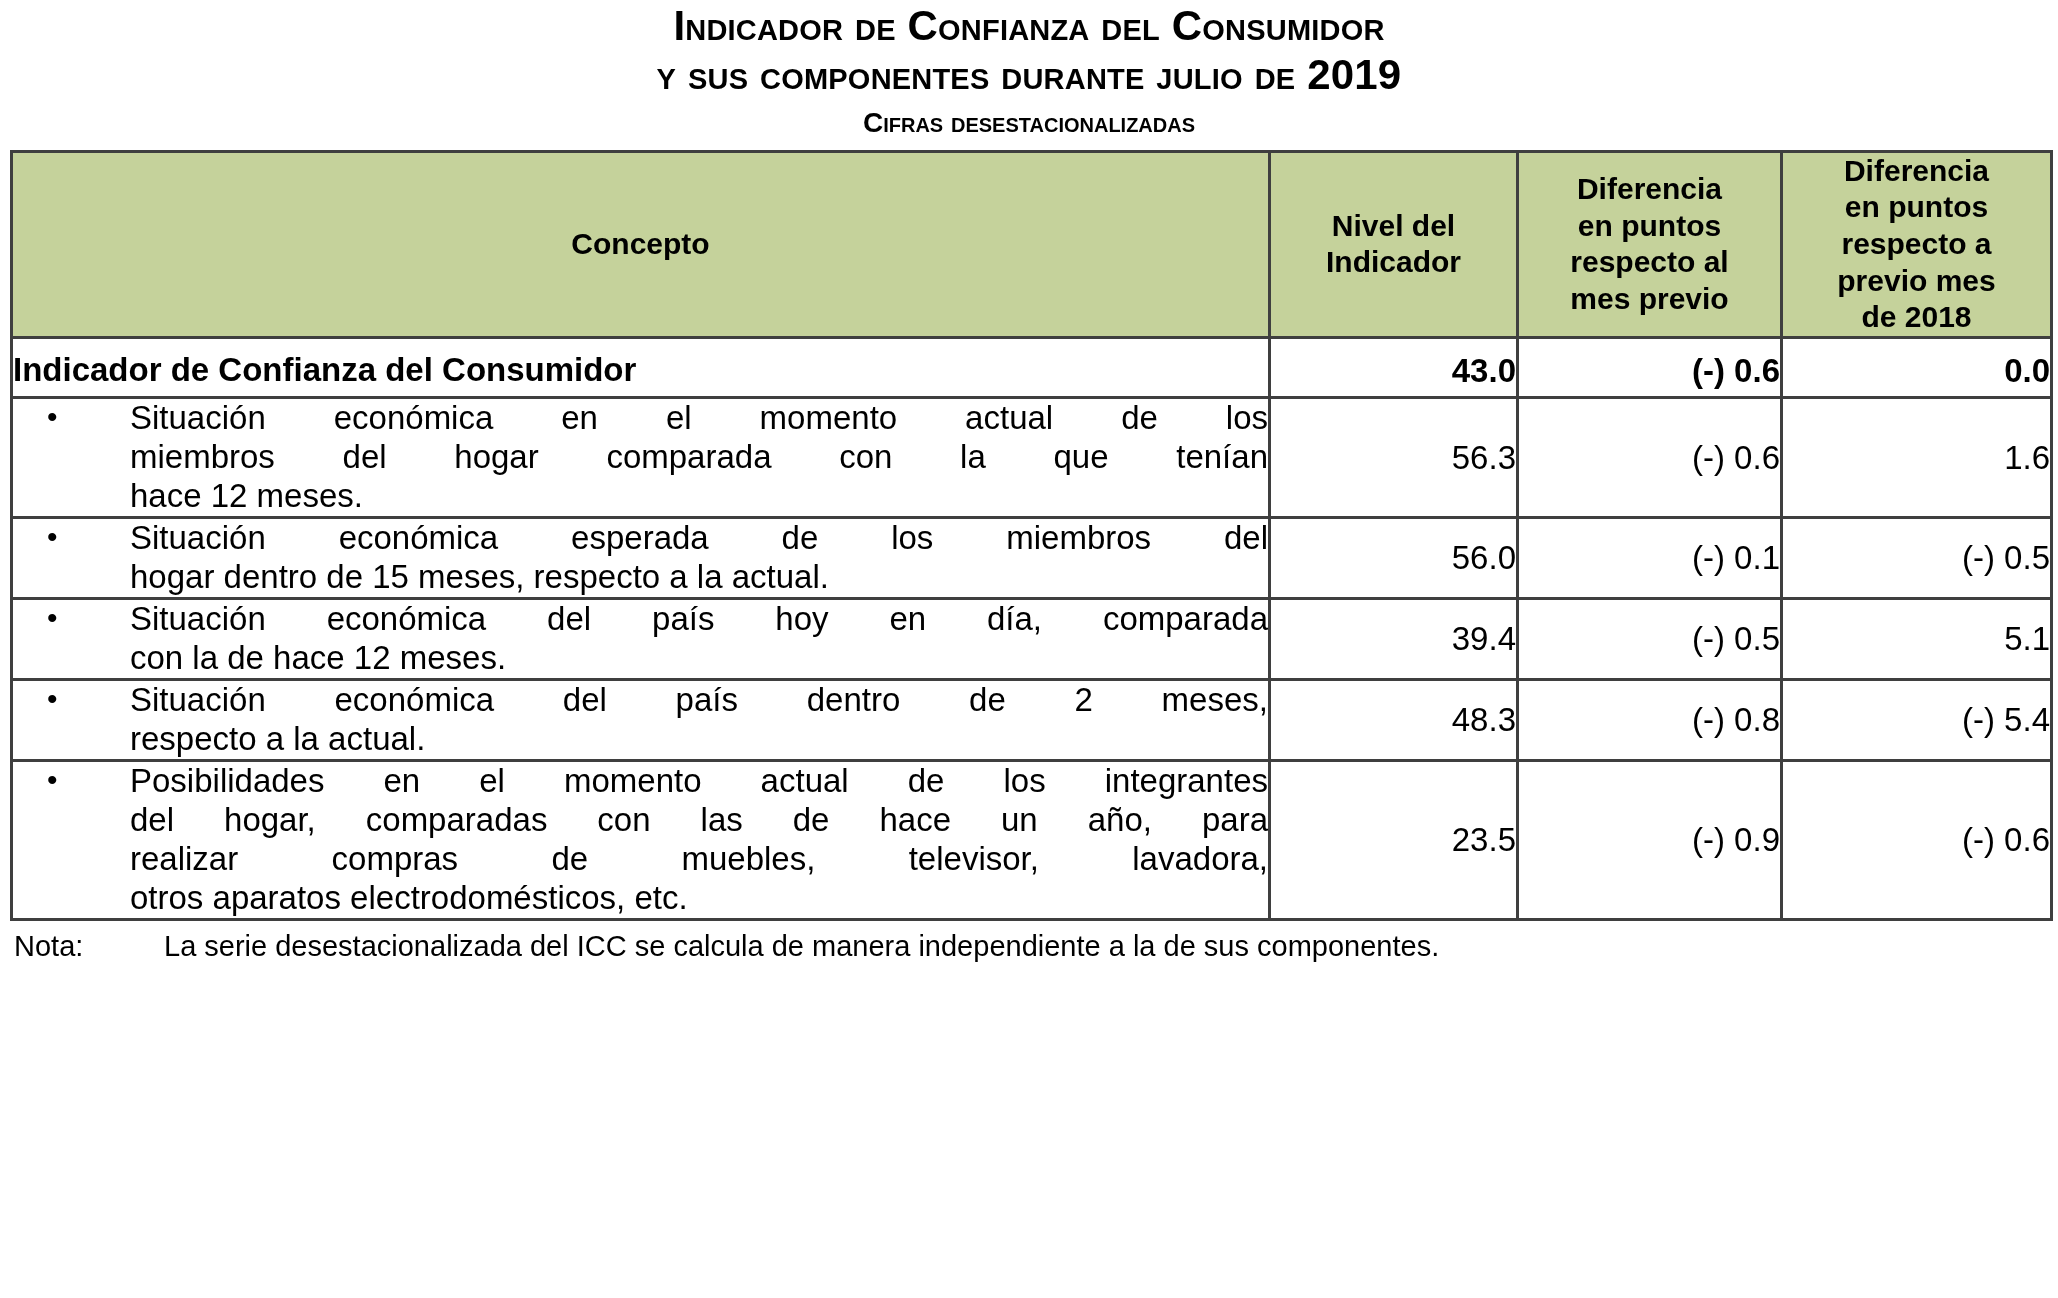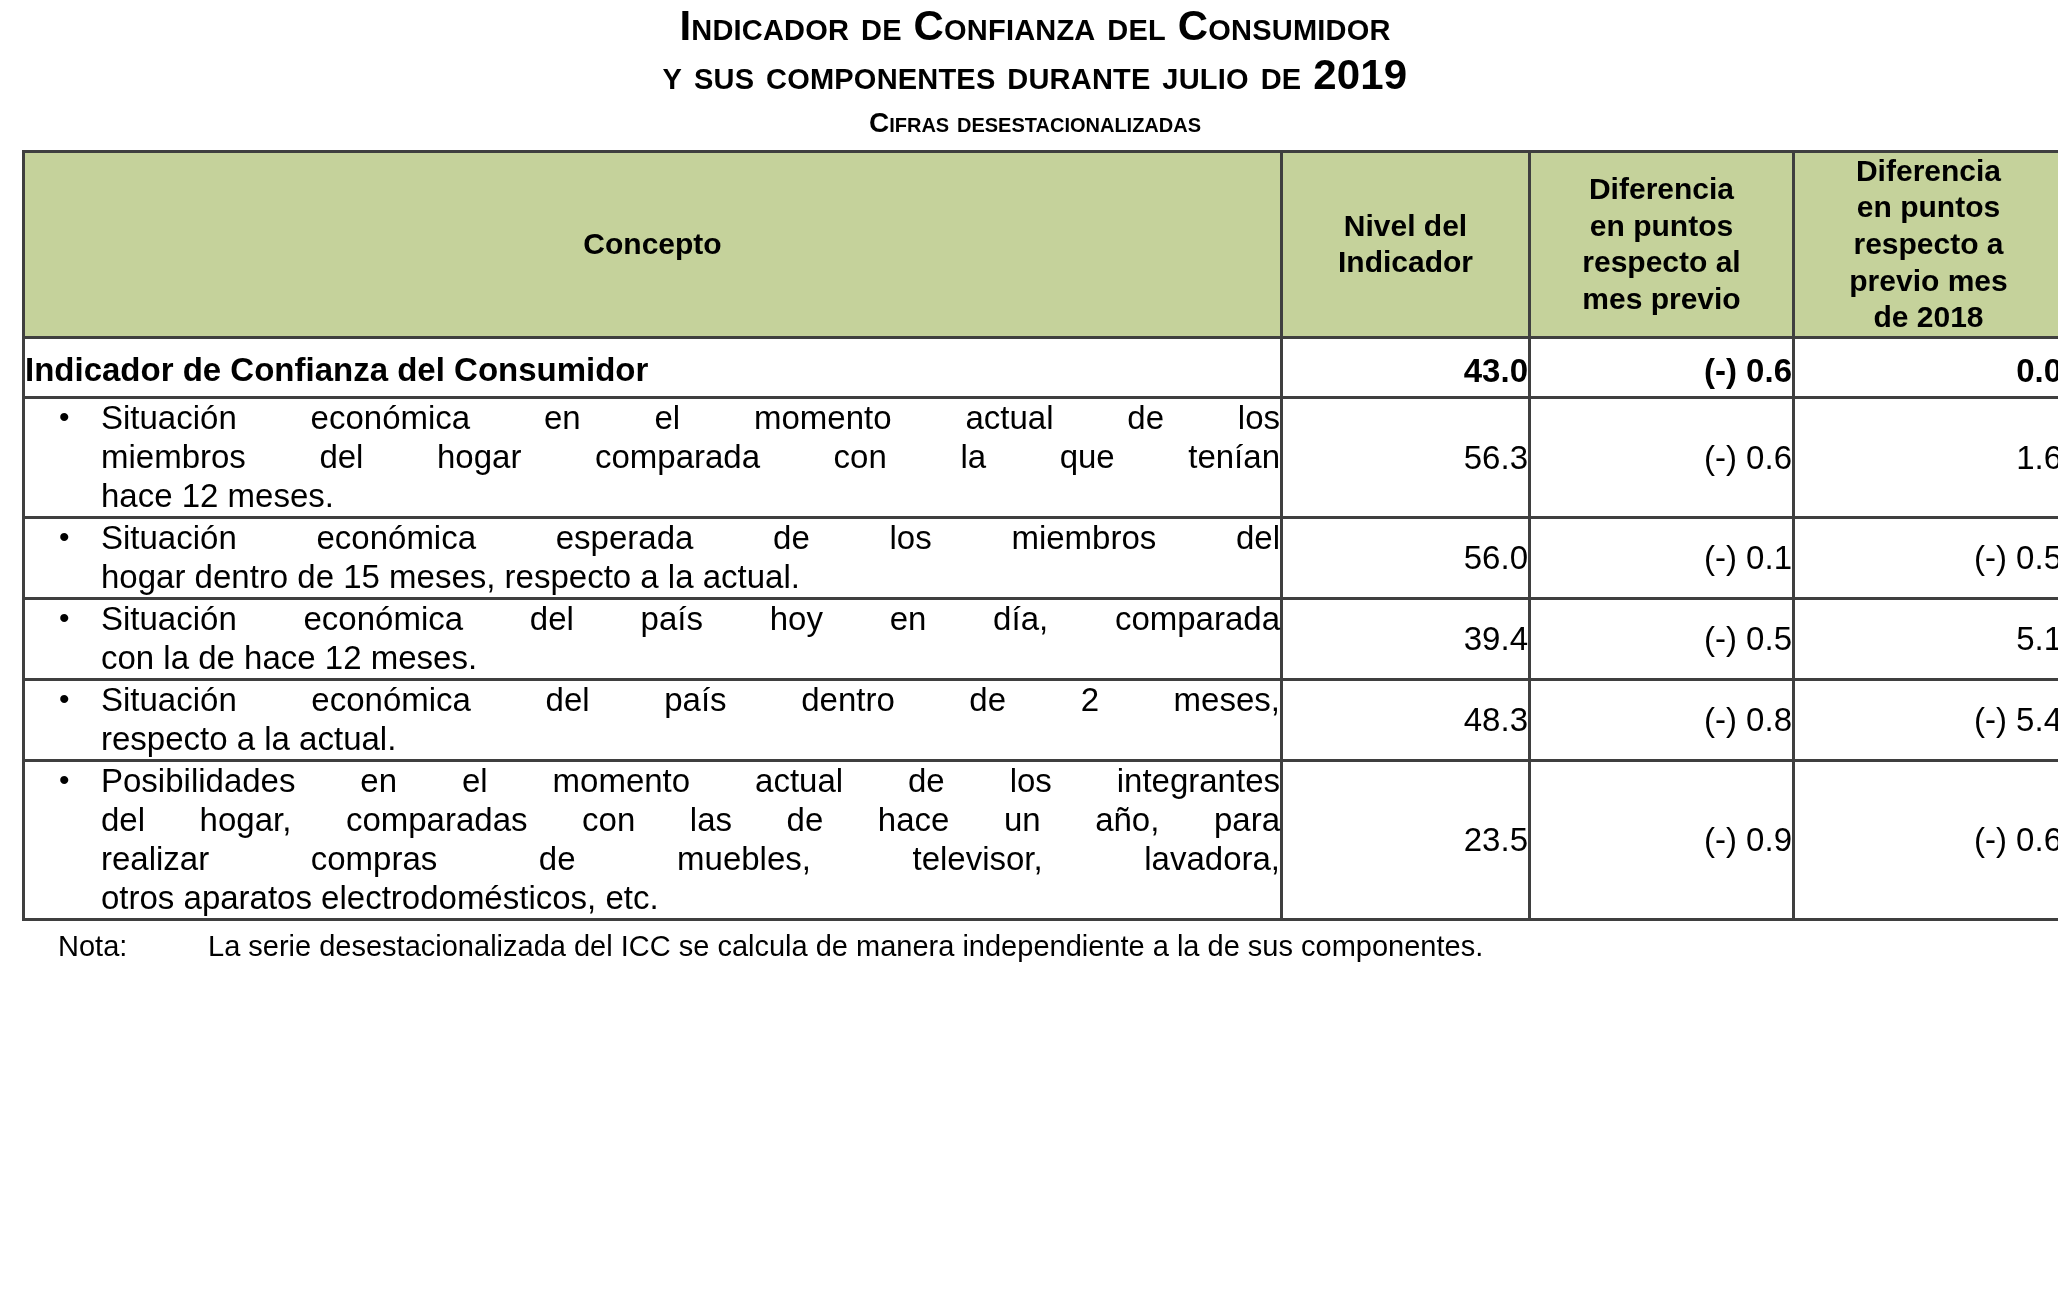--- a/index.html
+++ b/index.html
@@ -13,21 +13,20 @@
     font-family: "Liberation Sans", sans-serif;
     color: #000000;
     overflow: hidden;
   }
 
   .page {
     width: 2058px;
     height: 1298px;
     position: relative;
     box-sizing: border-box;
-    padding-left: 12px;
   }
 
   
   .title-block {
     text-align: center;
     padding-top: 2px;
   }
   .title-line1,
   .title-line2 {
     font-weight: bold;
@@ -123,20 +122,21 @@
     line-height: 1.18;
     text-align: left;
     padding-left: 34px;
     box-sizing: border-box;
   }
   .bullet-text {
     flex: 1 1 auto;
     text-align: justify;
     text-justify: inter-word;
     hyphens: none;
+    margin-left: 41px;
   }
   .bullet-text > span.ln {
     display: block;
     text-align: justify;
     text-align-last: justify;
     white-space: nowrap;
   }
   .bullet-text > span.ln.last {
     text-align-last: left;
   }
@@ -145,21 +145,20 @@
   .footer {
     margin-top: 7px;
     padding-left: 14px;
     font-size: 29px;
     line-height: 1.30;
   }
   .foot-line {
     display: flex;
     align-items: flex-start;
     white-space: nowrap;
-    margin-left: 32px;
   }
   .foot-label {
     flex: 0 0 150px;
   }
   .foot-text {
     flex: 1 1 auto;
   }
 </style>
 </head>
 <body>

